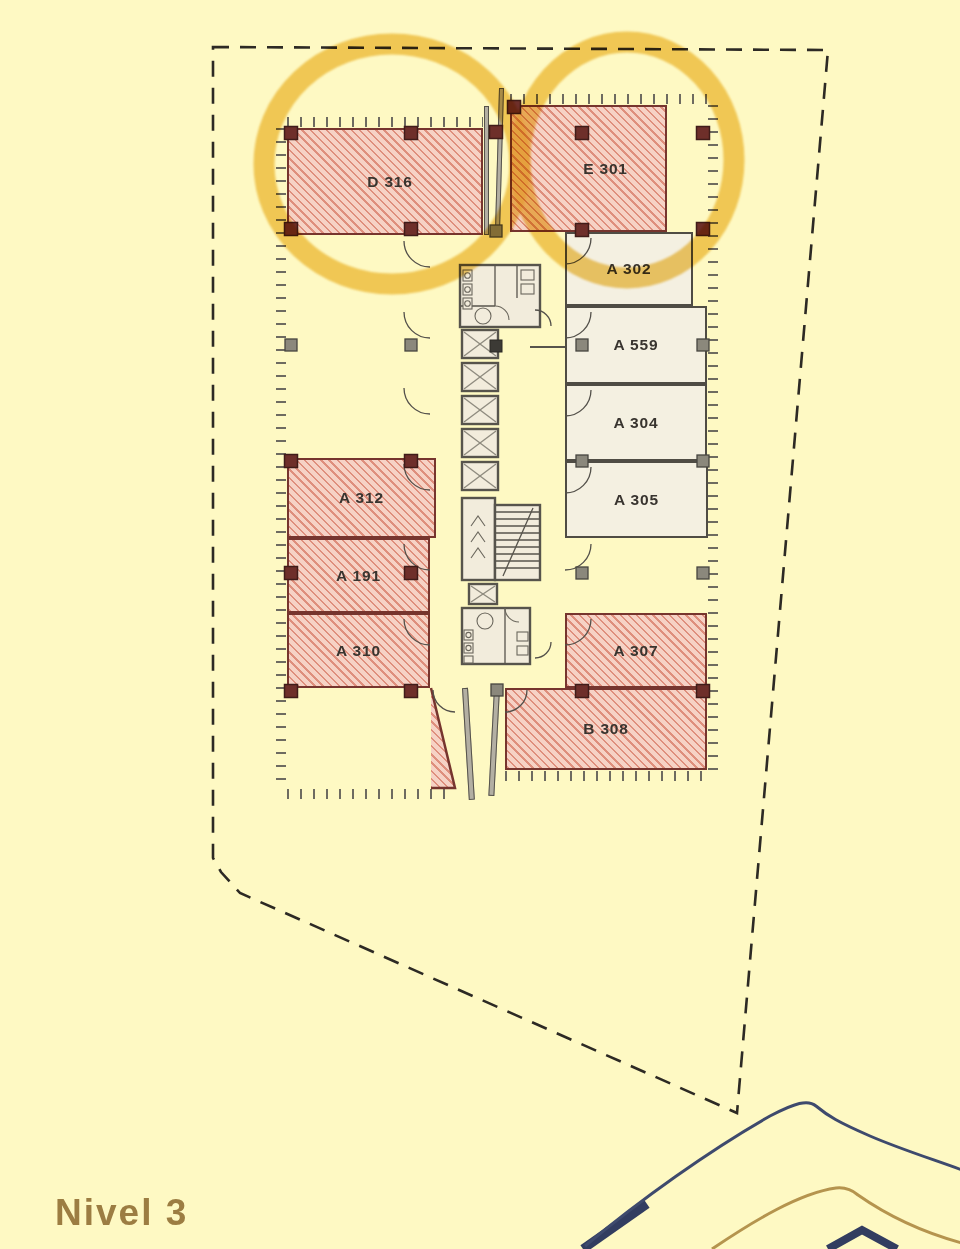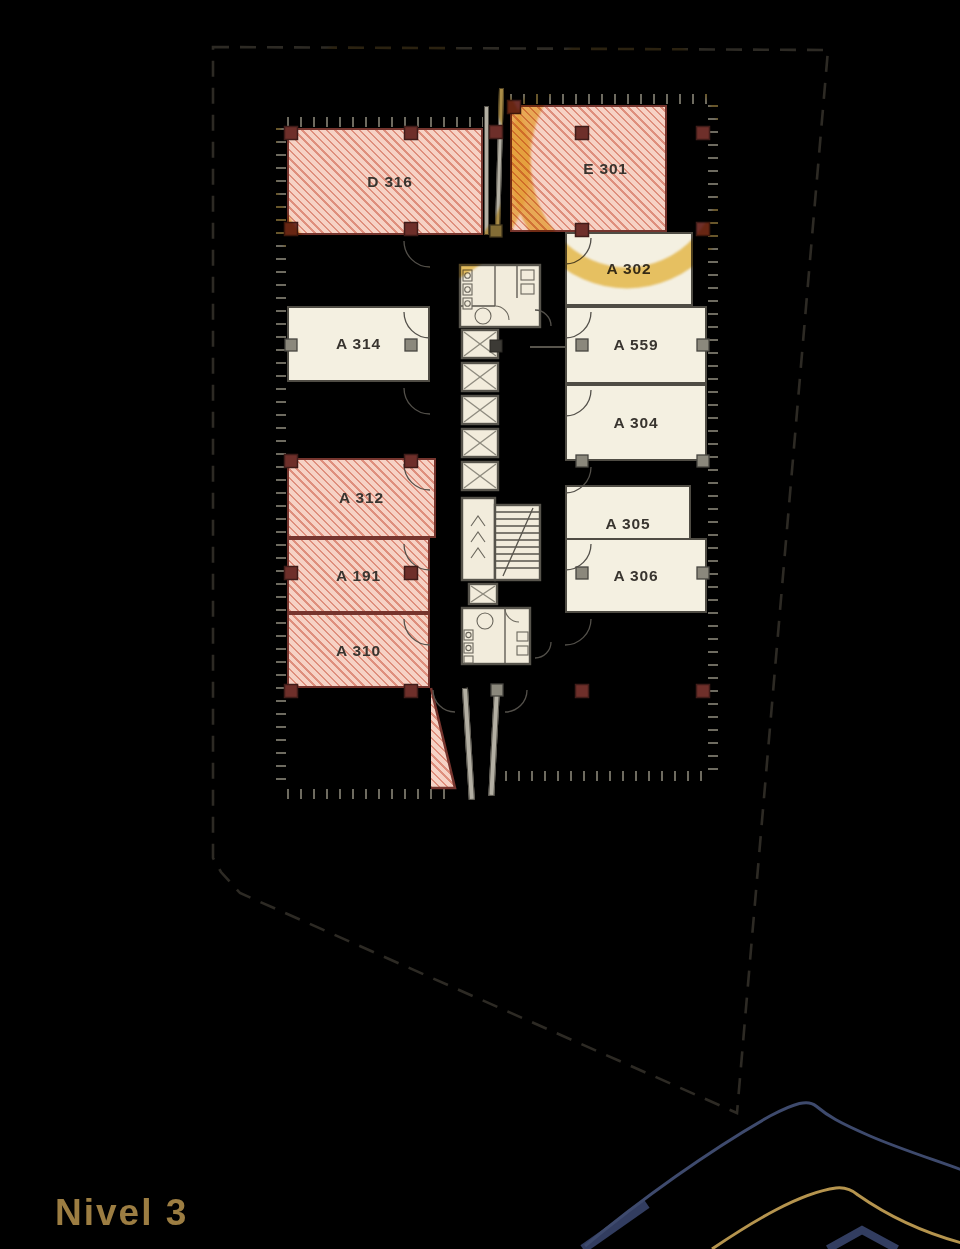--- a/index.html
+++ b/index.html
@@ -1,16 +1,16 @@
 <!DOCTYPE html>
 <html><head>
 <meta charset="utf-8">
 <style>
   html,body{margin:0;padding:0;background:#f3eede;}
-  .stage{position:relative;width:960px;height:1249px;background:#000000;overflow:hidden;
+  .stage{position:relative;width:960px;height:1249px;background:#fef9c3;overflow:hidden;
          font-family:"Liberation Sans",sans-serif;}
   svg{display:block;}
   .layer{position:absolute;left:0;top:0;}
   
   .u{position:absolute;box-sizing:border-box;display:flex;align-items:center;justify-content:center;z-index:3;}
   .plain{background:#f4f0e1;border:2px solid #4f4c44;}
   .hatch{background-color:#f6d2c5;
          background-image:repeating-linear-gradient(45deg,rgba(203,88,66,.55) 0 1.7px,transparent 1.7px 5.8px);
          border:2.5px solid #76352e;}
   .hatch-plain{background-color:#f6d2c5;
@@ -60,47 +60,47 @@
   <div class="ticks ticks-v" style="left:708px;top:105px;width:10px;height:665px"></div>
   <div class="ticks ticks-h" style="left:287px;top:789px;width:168px;height:10px"></div>
   <div class="ticks ticks-h" style="left:505px;top:771px;width:202px;height:10px"></div>
 
   <div class="u hatch" style="left:287px;top:128px;width:196px;height:107px">
     <span class="ulabel" style="padding-left:10px">D 316</span>
     </div>
   <div class="u hatch" style="left:510px;top:105px;width:157px;height:127px">
     <span class="ulabel" style="padding-left:34px">E 301</span>
     </div>
-  <div class="u plain" style="left:287px;top:306px;width:143px;height:76px">
-    <span class="ulabel">A 314</span>
-    </div>
   <div class="u hatch" style="left:287px;top:458px;width:149px;height:80px">
     <span class="ulabel">A 312</span>
     </div>
   <div class="u hatch" style="left:287px;top:538px;width:143px;height:75px">
     <span class="ulabel">A 191</span>
     </div>
   <div class="u hatch" style="left:287px;top:613px;width:143px;height:75px">
     <span class="ulabel">A 310</span>
     </div>
   <div class="u hatch-plain" style="left:431px;top:688px;width:24px;height:100px;clip-path:polygon(0 0,100% 100%,0 100%)"></div>
   <div class="u plain" style="left:565px;top:232px;width:128px;height:74px">
     <span class="ulabel">A 302</span>
     </div>
   <div class="u plain" style="left:565px;top:306px;width:142px;height:78px">
     <span class="ulabel">A 559</span>
     </div>
   <div class="u plain" style="left:565px;top:384px;width:142px;height:77px">
     <span class="ulabel">A 304</span>
     </div>
-  <div class="u plain" style="left:565px;top:485px;width:126px;height:77px">
+  <div class="u plain" style="left:565px;top:461px;width:143px;height:77px">
     <span class="ulabel">A 305</span>
     </div>
-  <div class="u plain" style="left:565px;top:538px;width:142px;height:75px">
-    <span class="ulabel">A 306</span>
+  <div class="u hatch" style="left:565px;top:613px;width:142px;height:75px">
+    <span class="ulabel">A 307</span>
+    </div>
+  <div class="u hatch" style="left:505px;top:688px;width:202px;height:82px">
+    <span class="ulabel">B 308</span>
     </div>
 
   <div class="gwall" style="left:484px;top:106px;width:5px;height:129px"></div>
   <div class="gwall" style="left:499px;top:88px;width:5px;height:147px;transform:rotate(1.6deg);transform-origin:top center"></div>
   <div class="gwall" style="left:462px;top:688px;width:6px;height:112px;transform:rotate(-3.5deg);transform-origin:top center"></div>
   <div class="gwall" style="left:494px;top:688px;width:6px;height:108px;transform:rotate(3deg);transform-origin:top center"></div>
 
   <div class="core" style="left:455px;top:258px;width:95px;height:410px">
     <svg width="95" height="410" viewBox="0 0 95 410">
       <g>

